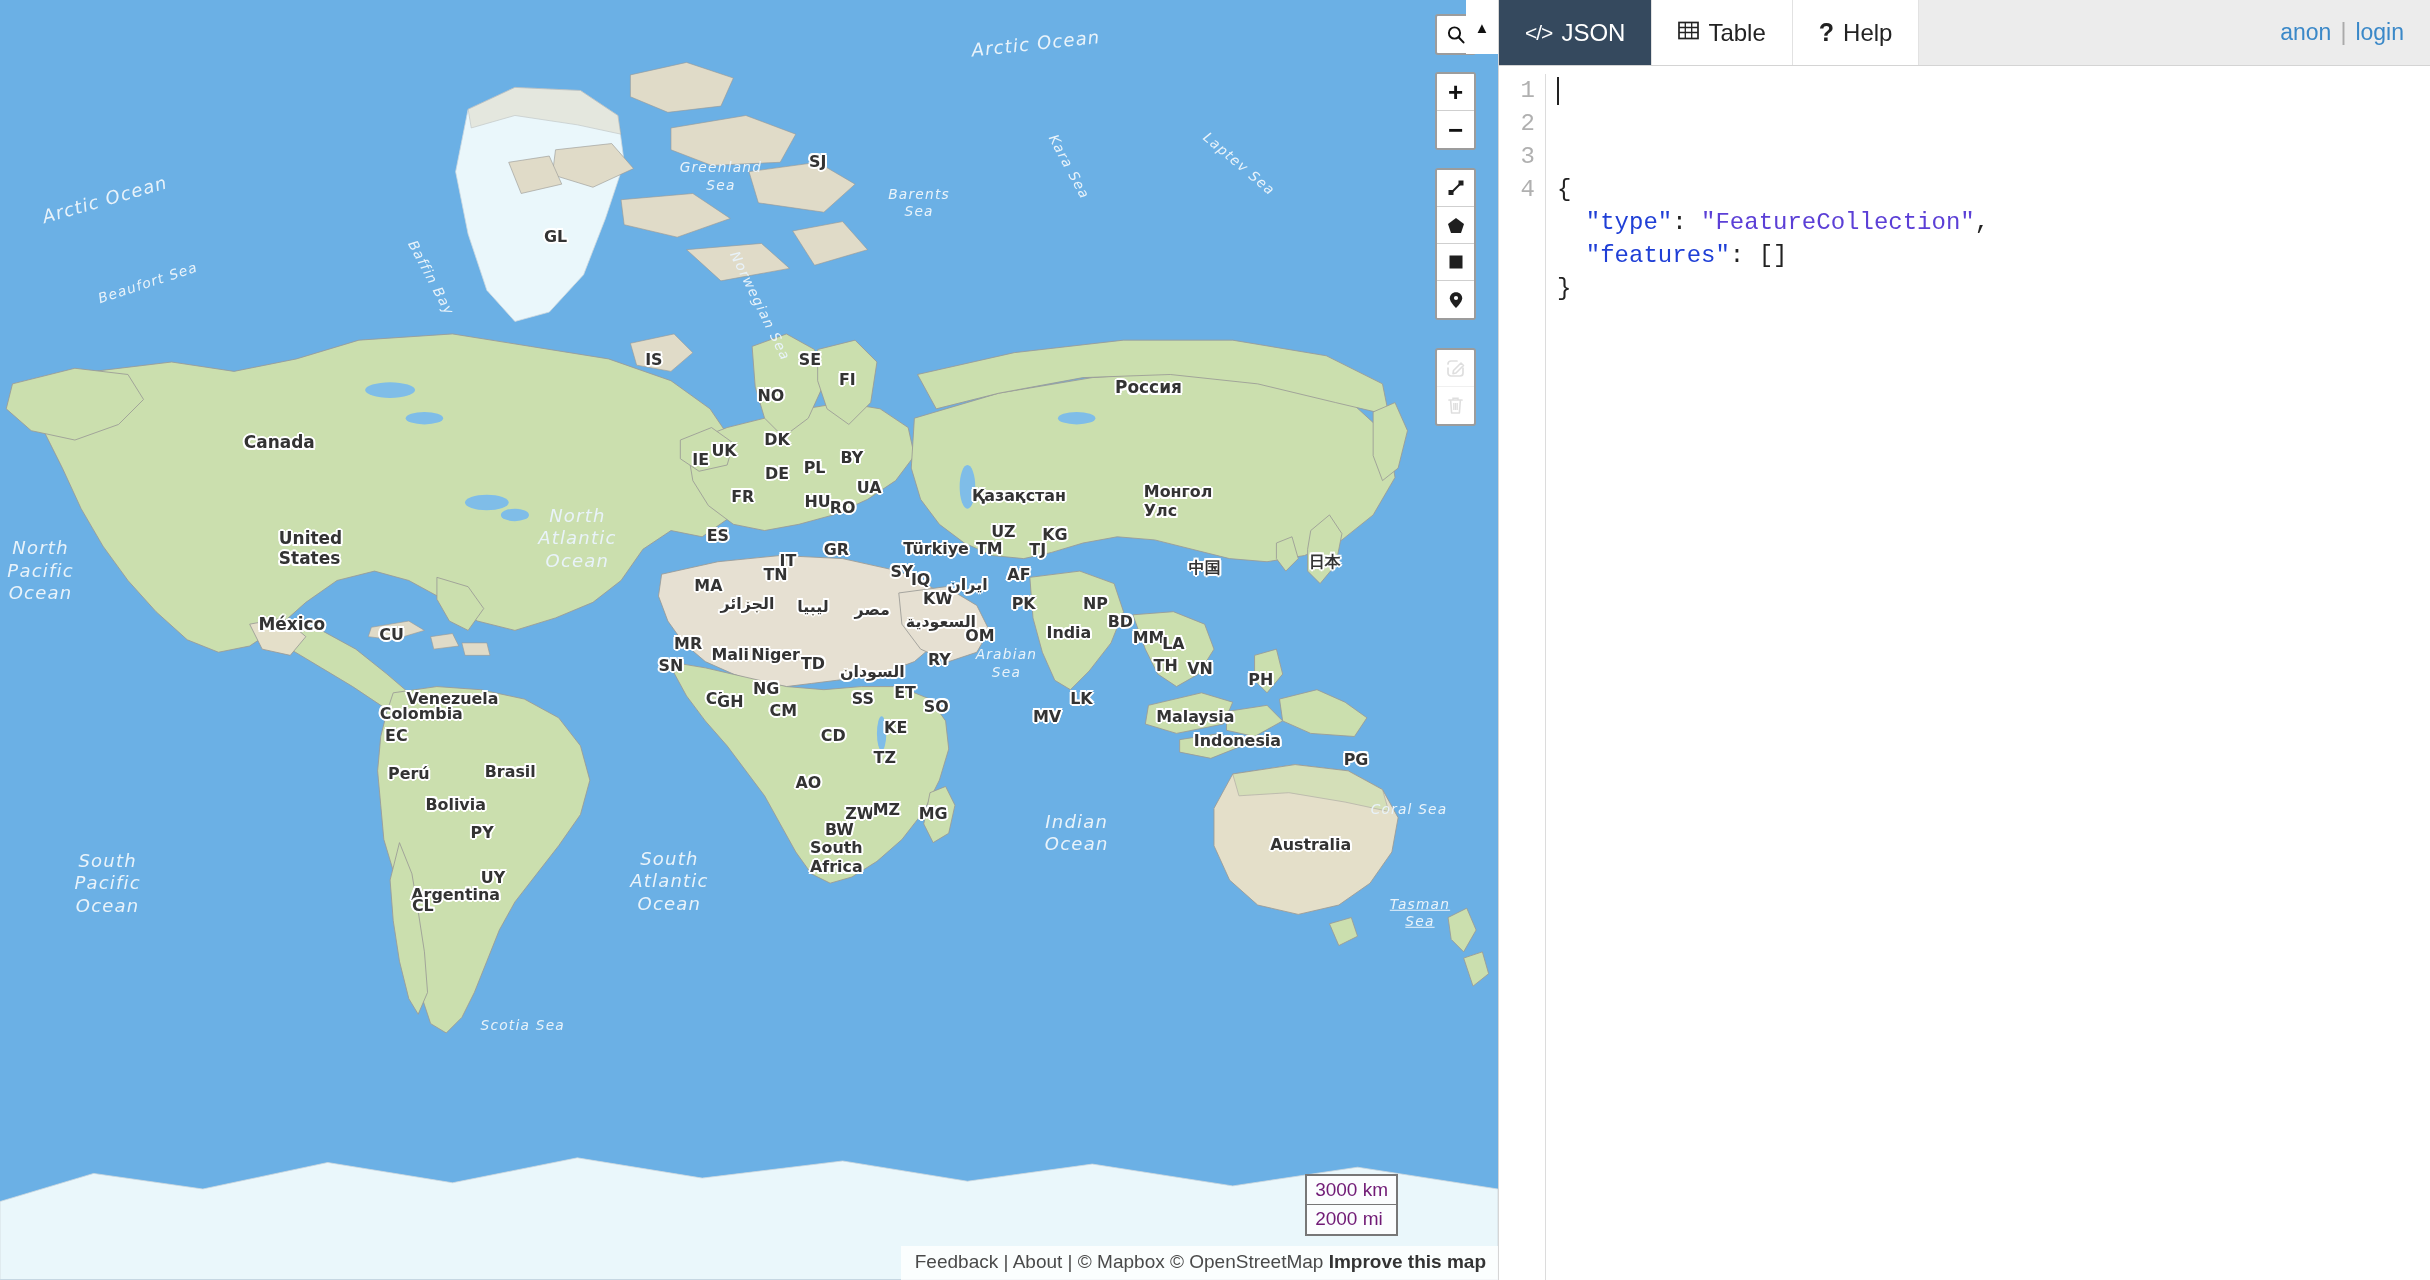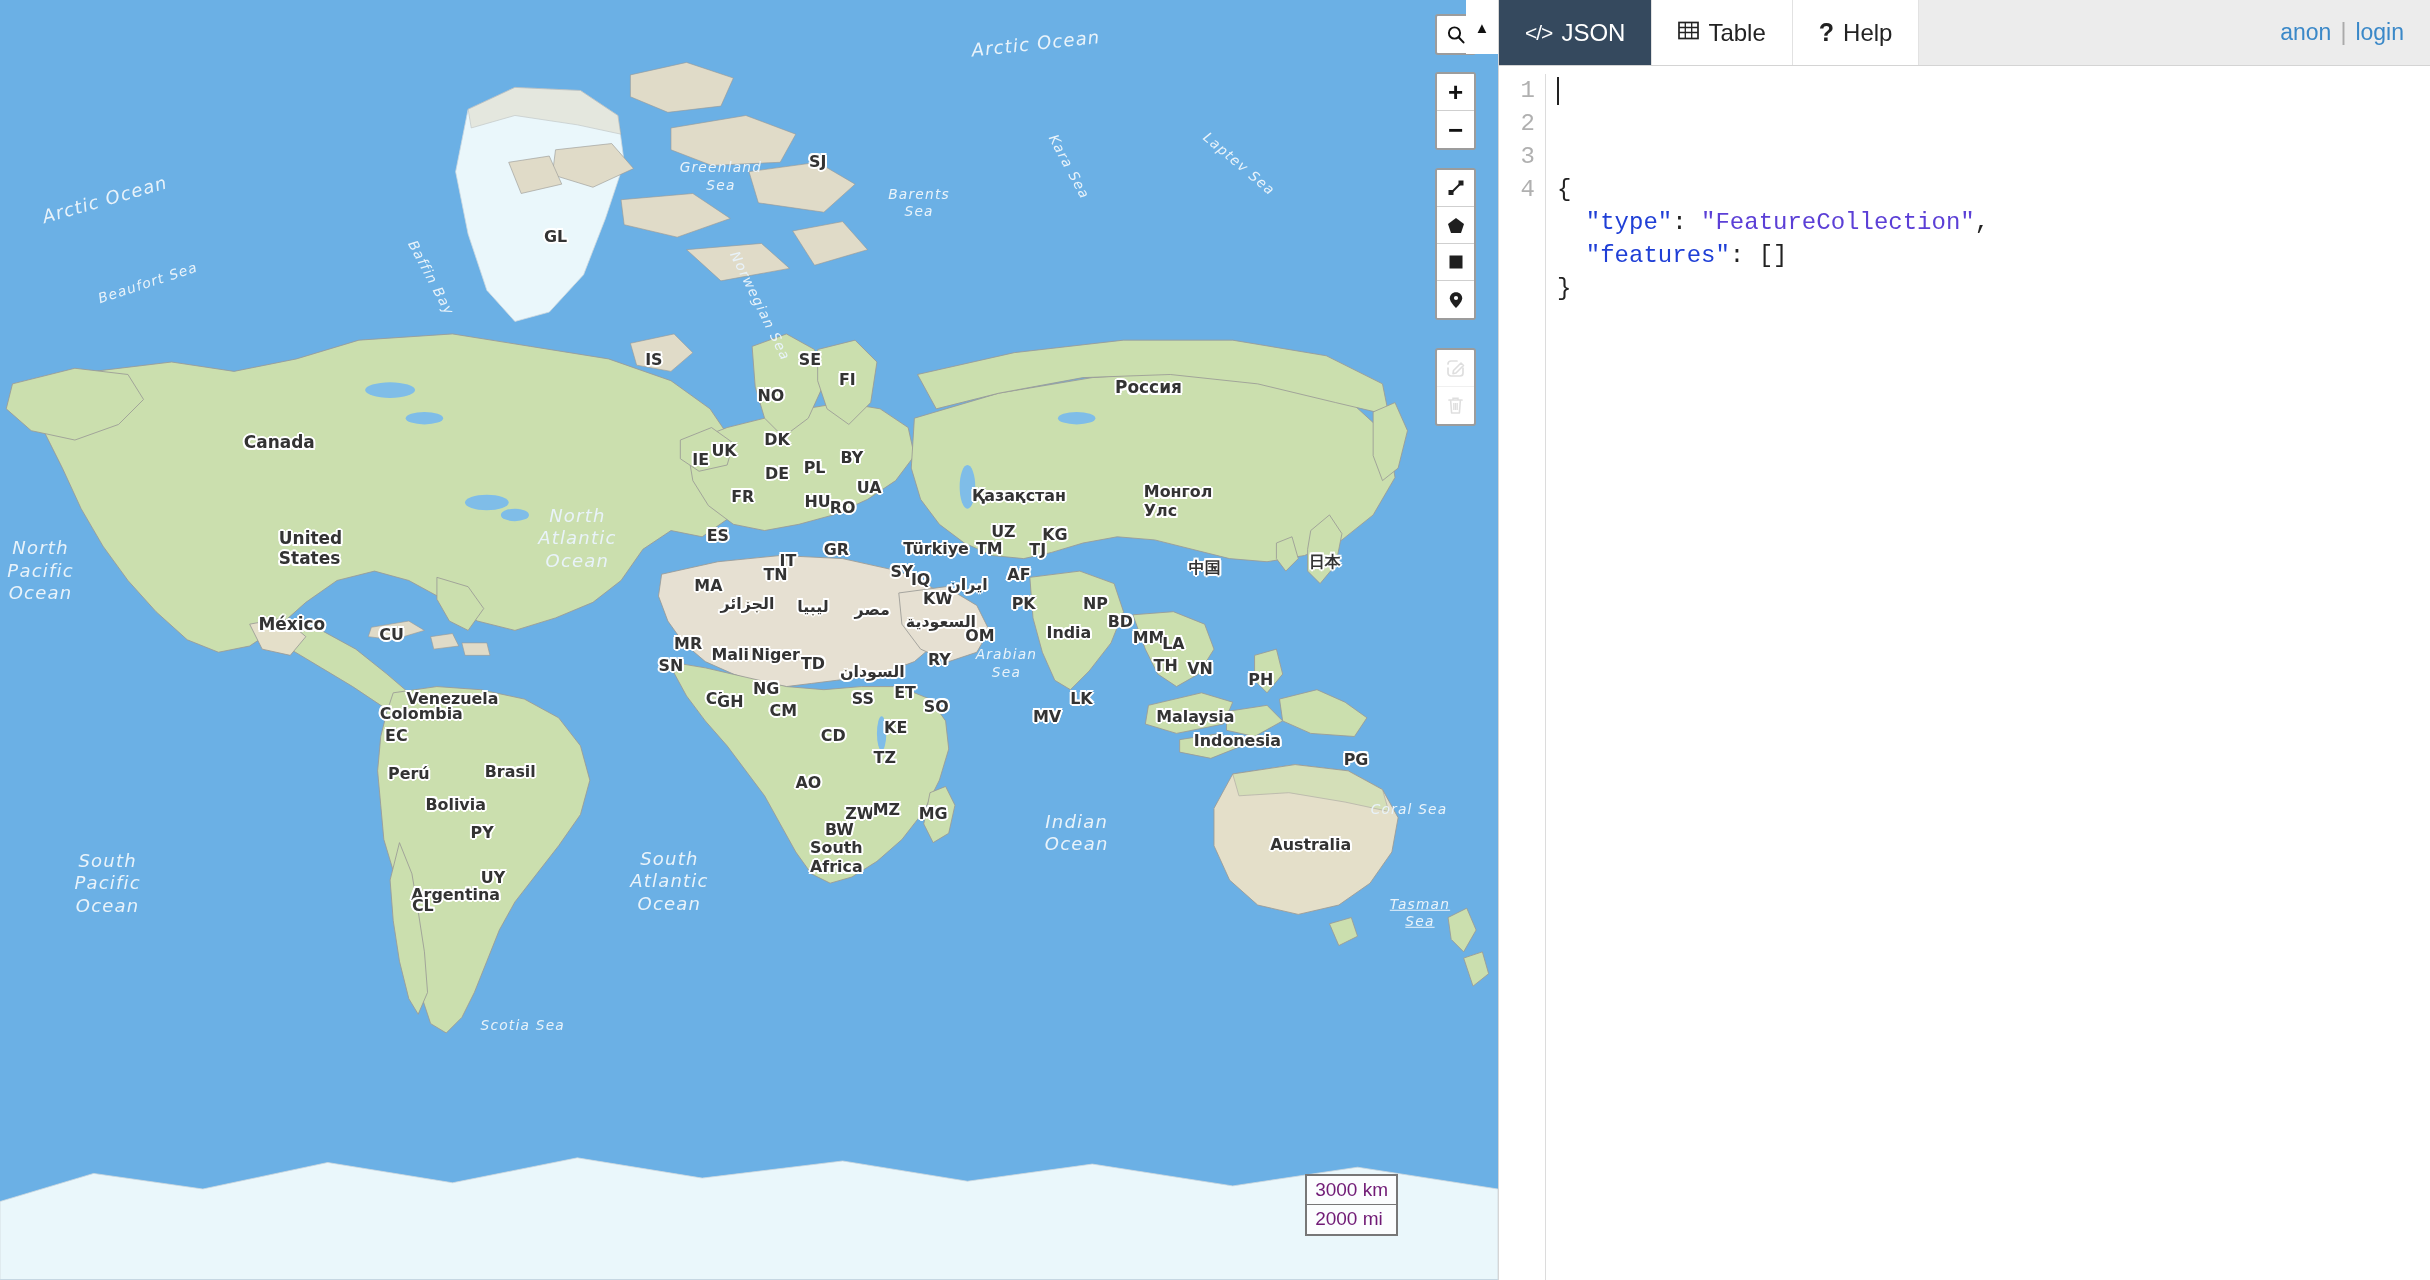--- a/index.html
+++ b/index.html
@@ -736,20 +736,28 @@
         </svg>
       </div>
     </div>
 
     <div id="scale-box">
       <div class="sc first">3000 km</div>
       <div class="sc">2000 mi</div>
     </div>
 
 
+    <div id="attribution">
+      <a>Feedback</a>
+      <span>|</span>
+      <a>About</a>
+      <span>|</span>
+      <span>© Mapbox © OpenStreetMap</span>
+      <a class="strong">Improve this map</a>
+    </div>
   </div>
 
   <div id="editor-pane">
 
     <div id="tabbar">
       <div class="tab active code">
         <span class="ticon">&lt;/&gt;</span>
         <span>JSON</span>
       </div>
       <div class="tab">

